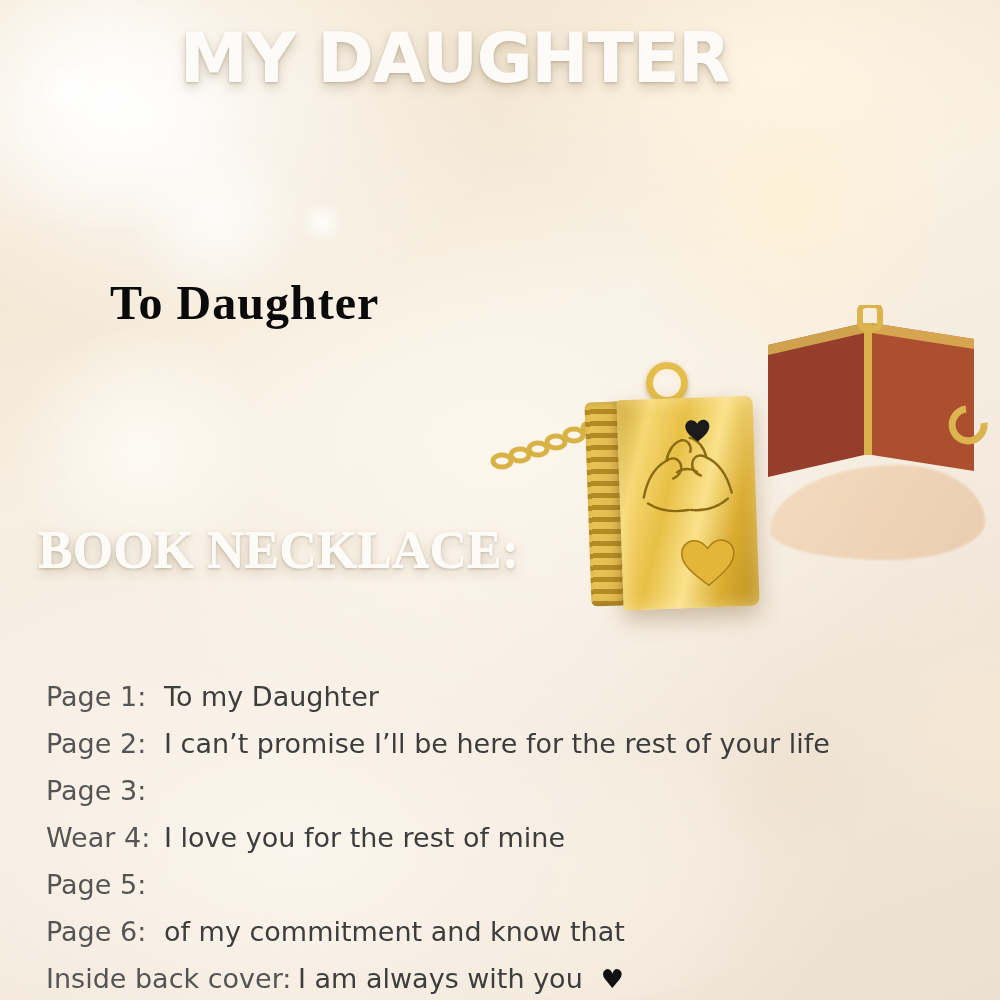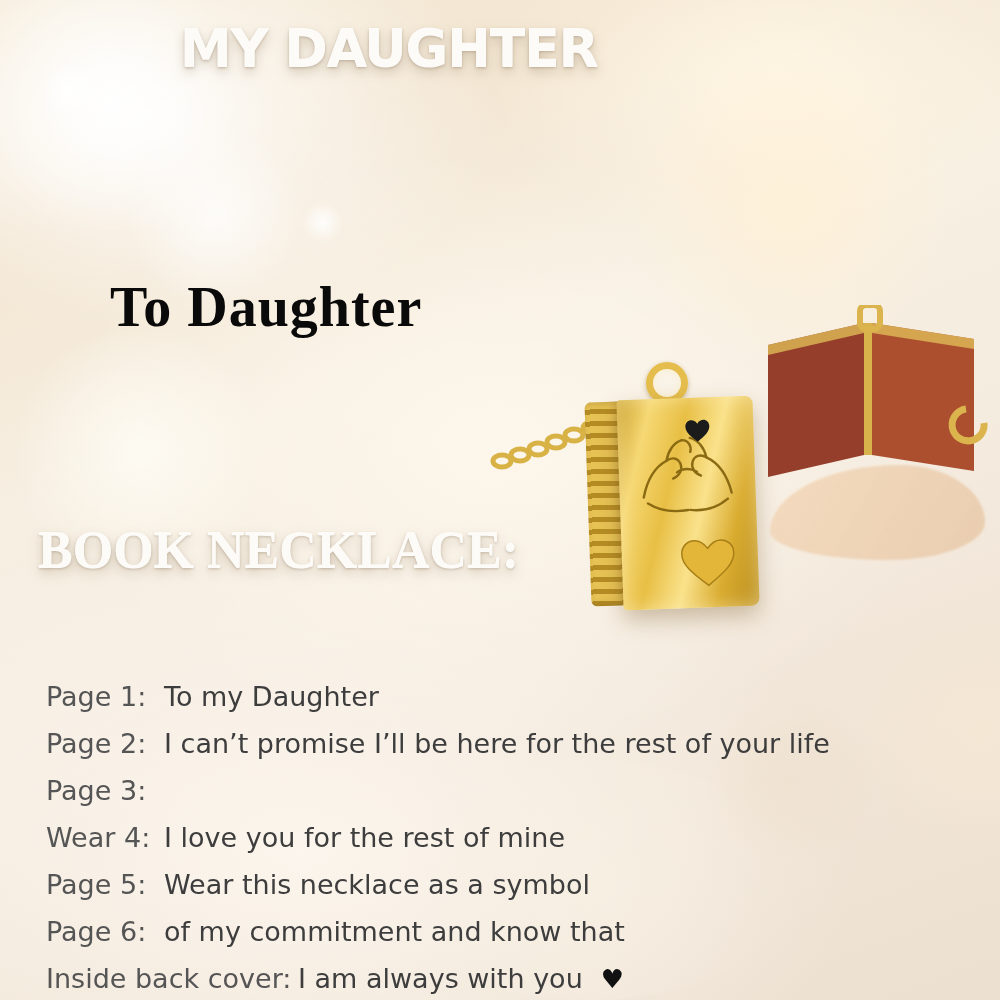--- a/index.html
+++ b/index.html
@@ -49,39 +49,39 @@
     letter-spacing: 0.5px;
     text-shadow:
       0 1px 0 rgba(255,255,255,0.95),
       0 2px 3px rgba(160,140,115,0.55),
       0 6px 12px rgba(150,128,100,0.35);
     white-space: nowrap;
     user-select: none;
   }
   #title-main {
     left: 180px; top: 18px;
-    font-size: 52px;
+    font-size: 68px;
     font-family: "DejaVu Sans", sans-serif;
     font-weight: 700;
     letter-spacing: -1px;
     text-align: center;
   }
   #title-sub {
     left: 38px; top: 520px;
     font-size: 52px;
     font-family: Liberation Serif, serif;
     font-weight: 700;
     letter-spacing: 0px;
   }
   #headline-serif {
     position: absolute;
     left: 110px; top: 275px;
     font-family: "Liberation Serif", serif;
     font-weight: 700;
-    font-size: 56px;
+    font-size: 48px;
     color: #0a0a0a;
     letter-spacing: 1px;
     white-space: nowrap;
   }
 
   
   #page-list {
     position: absolute;
     left: 46px; top: 645px;
     width: 900px;
@@ -248,21 +248,20 @@
     </div>
     <div class="page-row">
       <span class="page-label">Page 3:</span>
     </div>
     <div class="page-row">
       <span class="page-label">Wear 4:</span>
       <span class="page-text">I love you for the rest of mine</span>
     </div>
     <div class="page-row">
       <span class="page-label">Page 5:</span>
-      <span class="page-text">Wear this necklace as a symbol</span>
     </div>
     <div class="page-row">
       <span class="page-label">Page 6:</span>
       <span class="page-text">of my commitment and know that</span>
     </div>
     <div class="page-row">
       <span class="page-label wide">Inside back cover:</span>
       <span class="page-text">I am always with you</span>
       <span class="heart">♥</span>
     </div>

